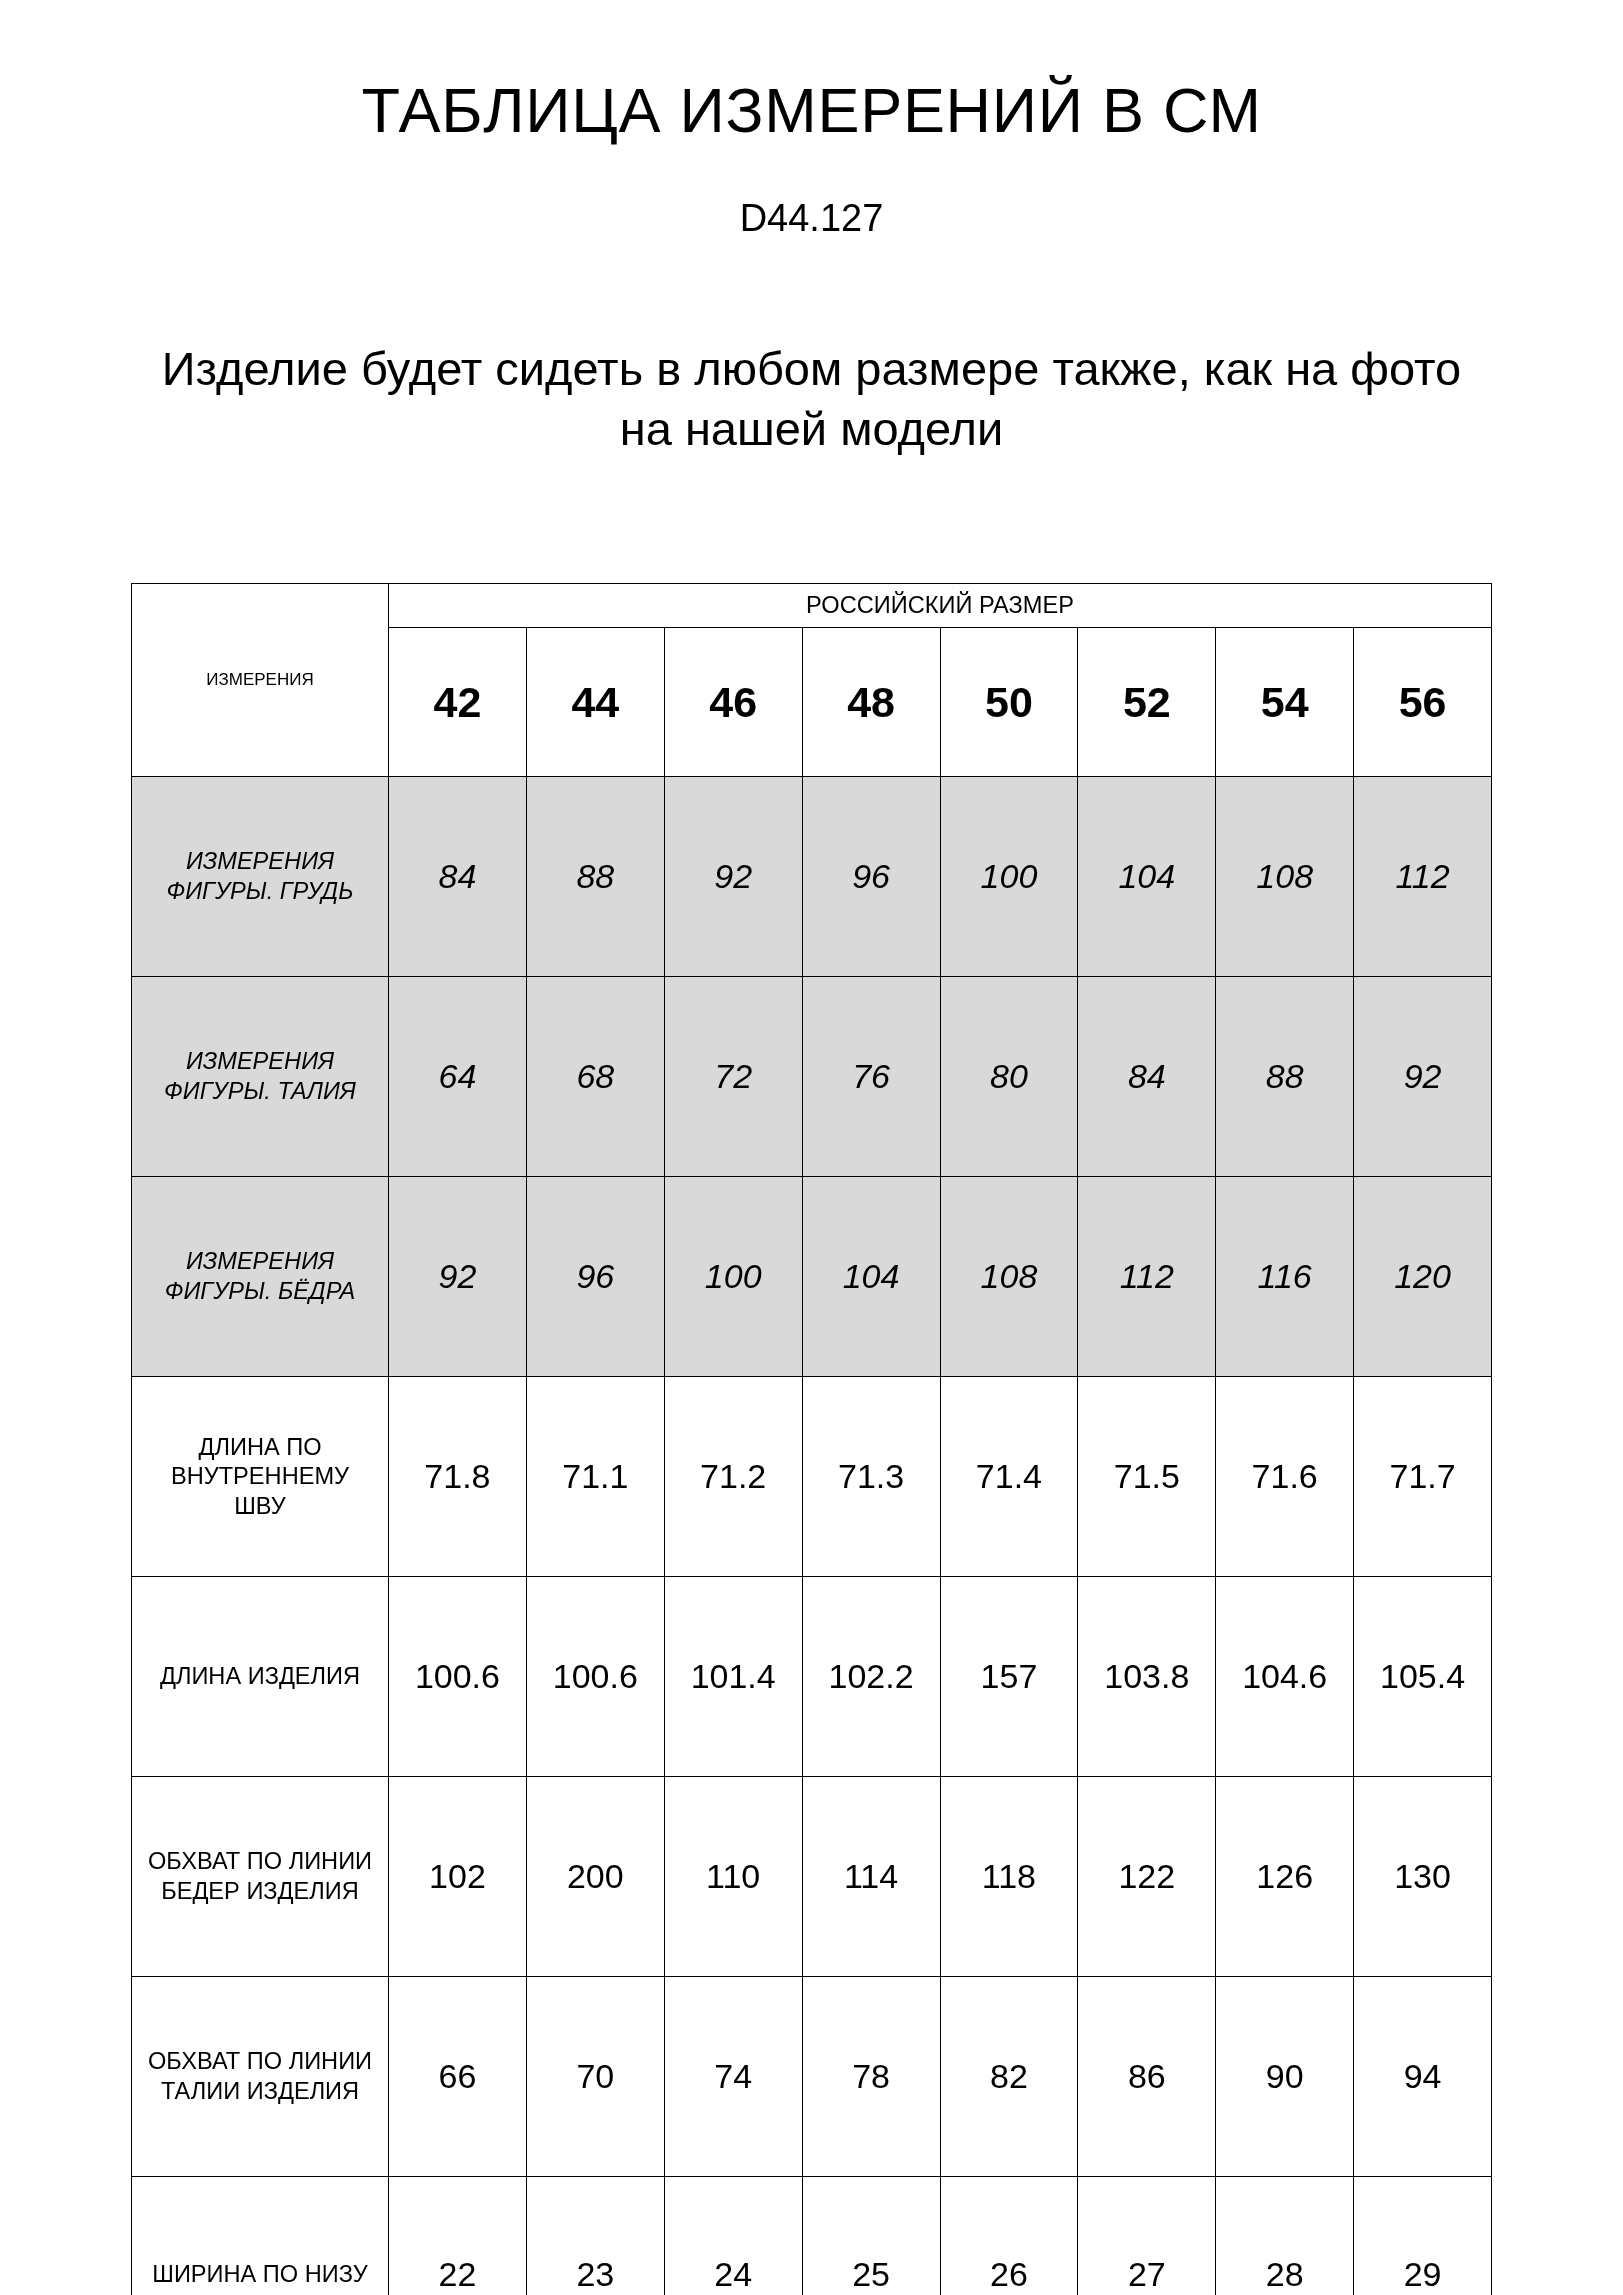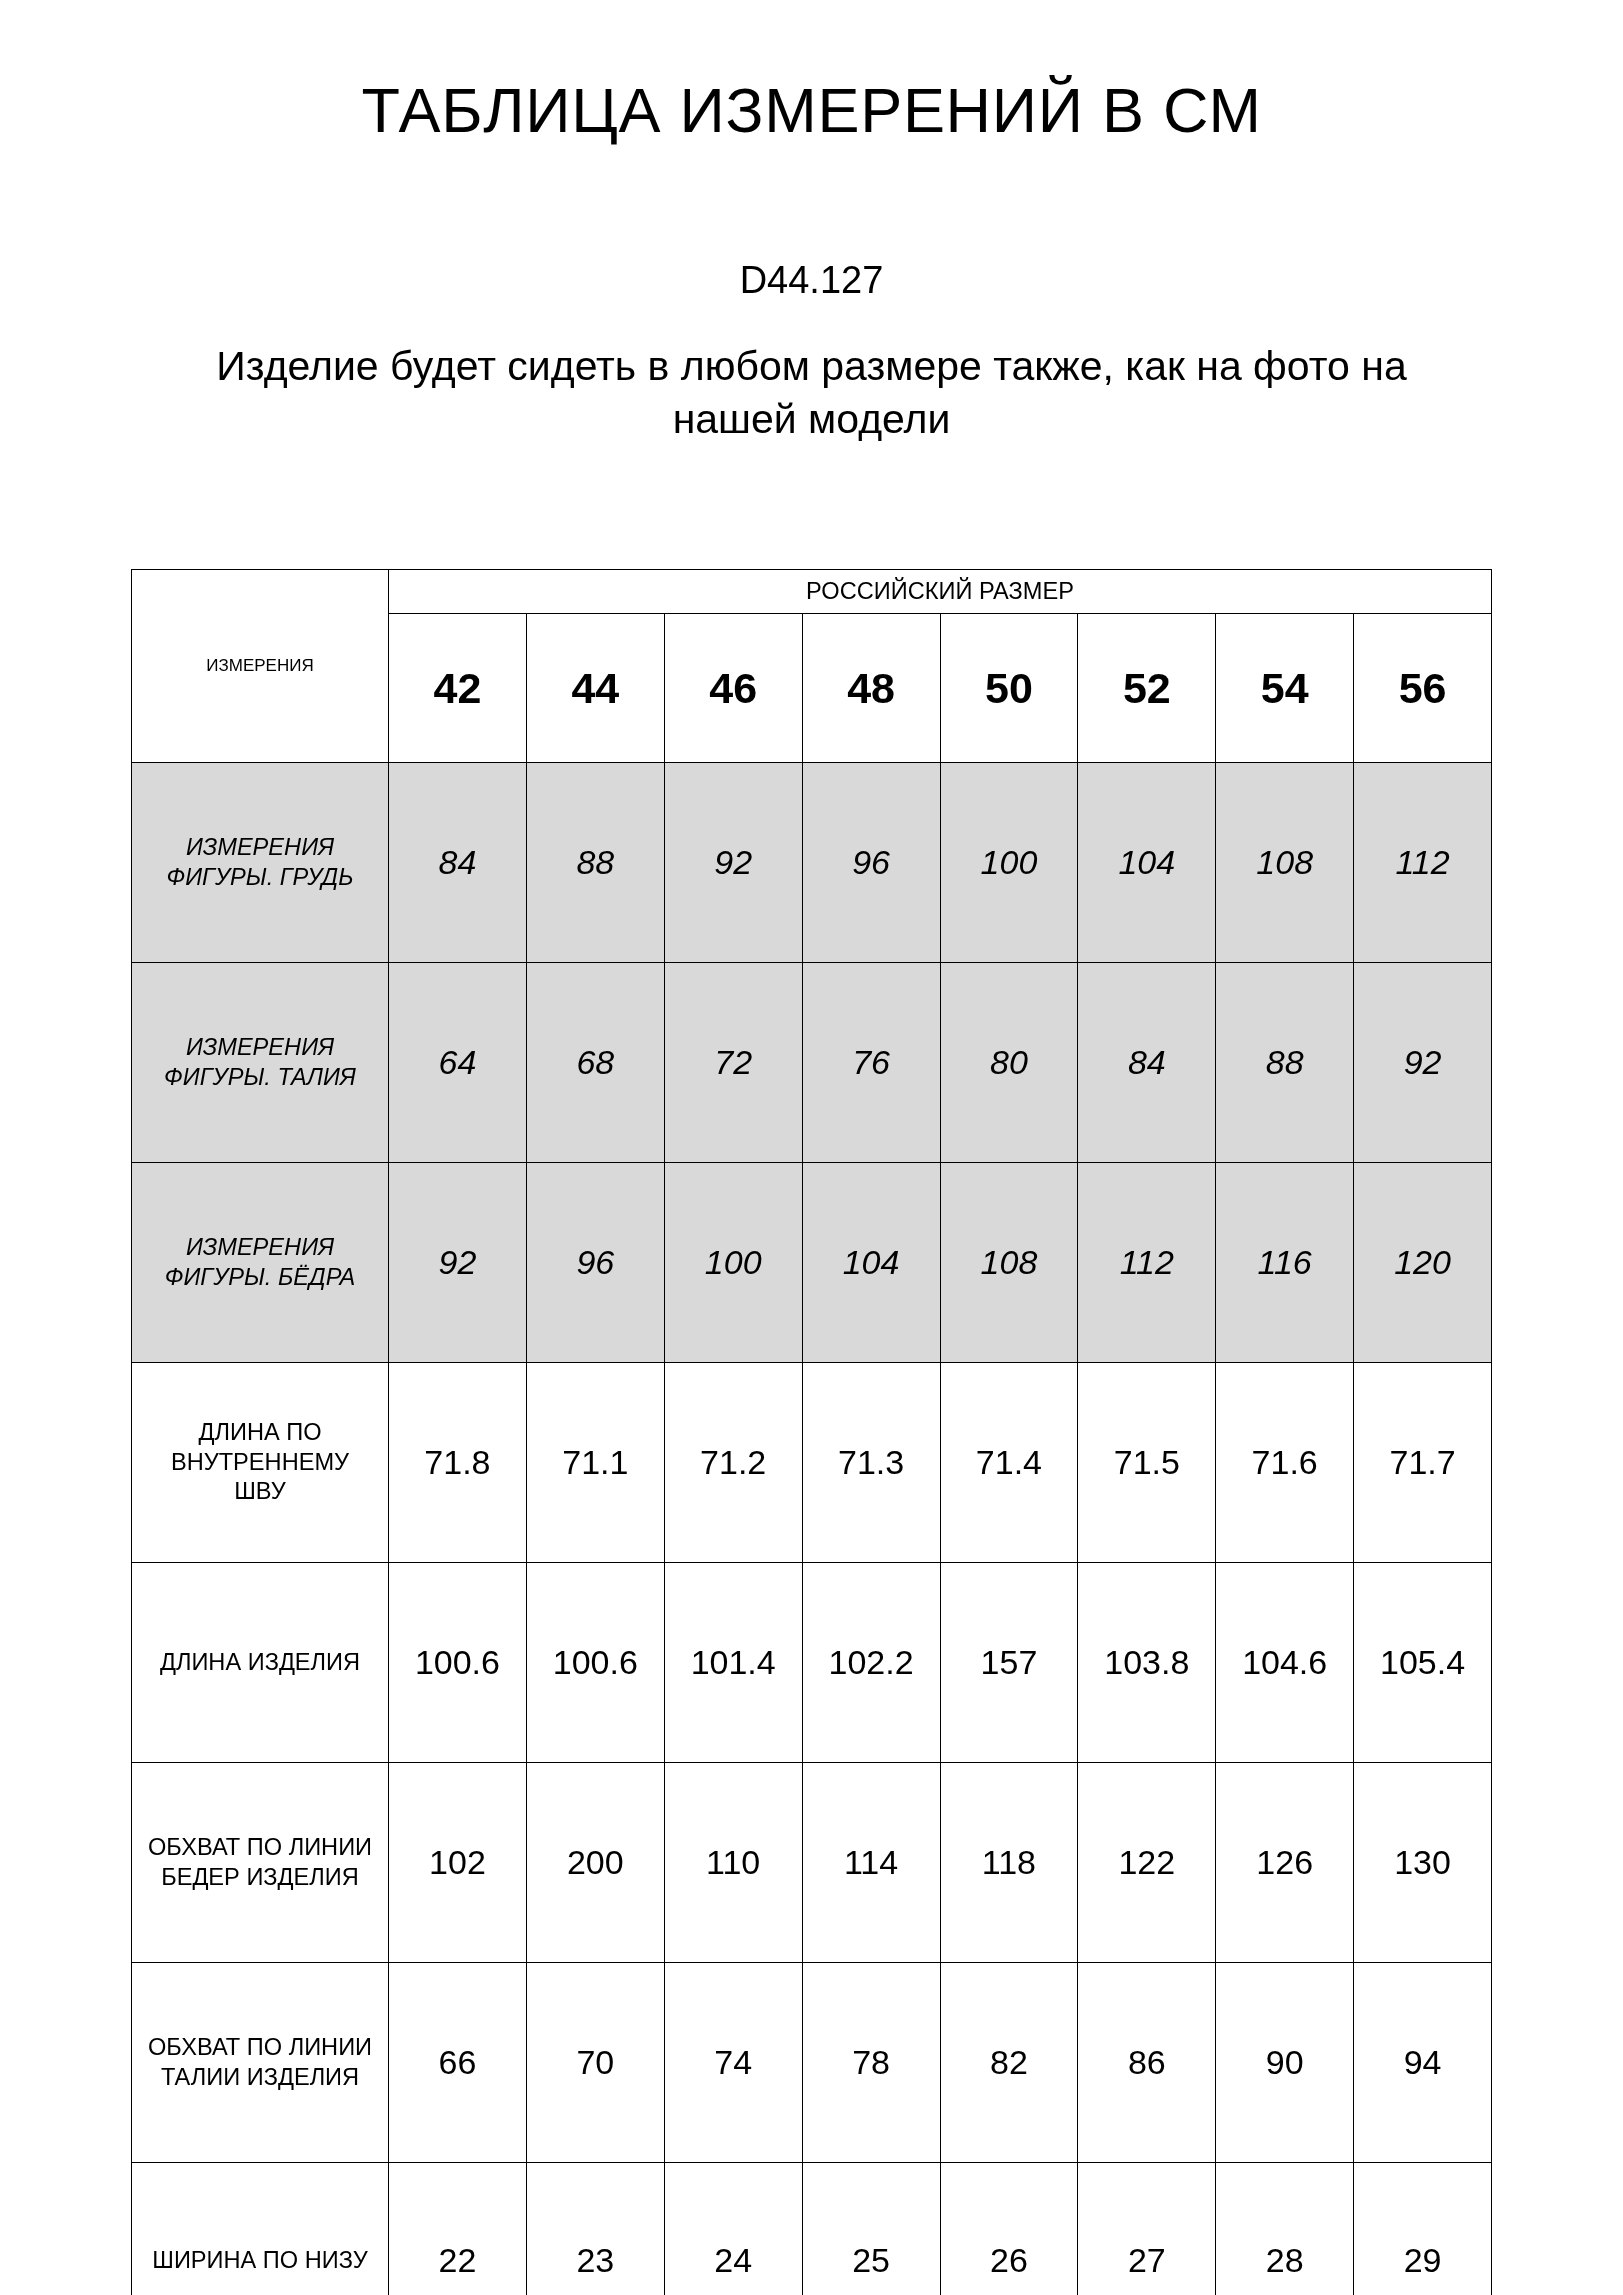--- a/index.html
+++ b/index.html
@@ -18,29 +18,29 @@
     text-align: center;
     font-size: 63px;
     font-weight: 400;
     letter-spacing: 0.7px;
     line-height: 1.05;
   }
   .code {
     text-align: center;
     font-size: 38px;
     font-weight: 400;
-    margin-top: 116px;
+    margin-top: 54px;
   }
   .note {
     text-align: center;
-    font-size: 41px;
+    font-size: 47px;
     font-weight: 400;
     line-height: 1.28;
     max-width: 1309px;
-    margin: 38px auto 0 auto;
+    margin: 99px auto 0 auto;
   }
 
   table.size-chart {
     border-collapse: collapse;
     table-layout: fixed;
     width: 1361px;
     margin: 124px auto 0 auto;
   }
   table.size-chart td {
     border: 1.3px solid #000000;

